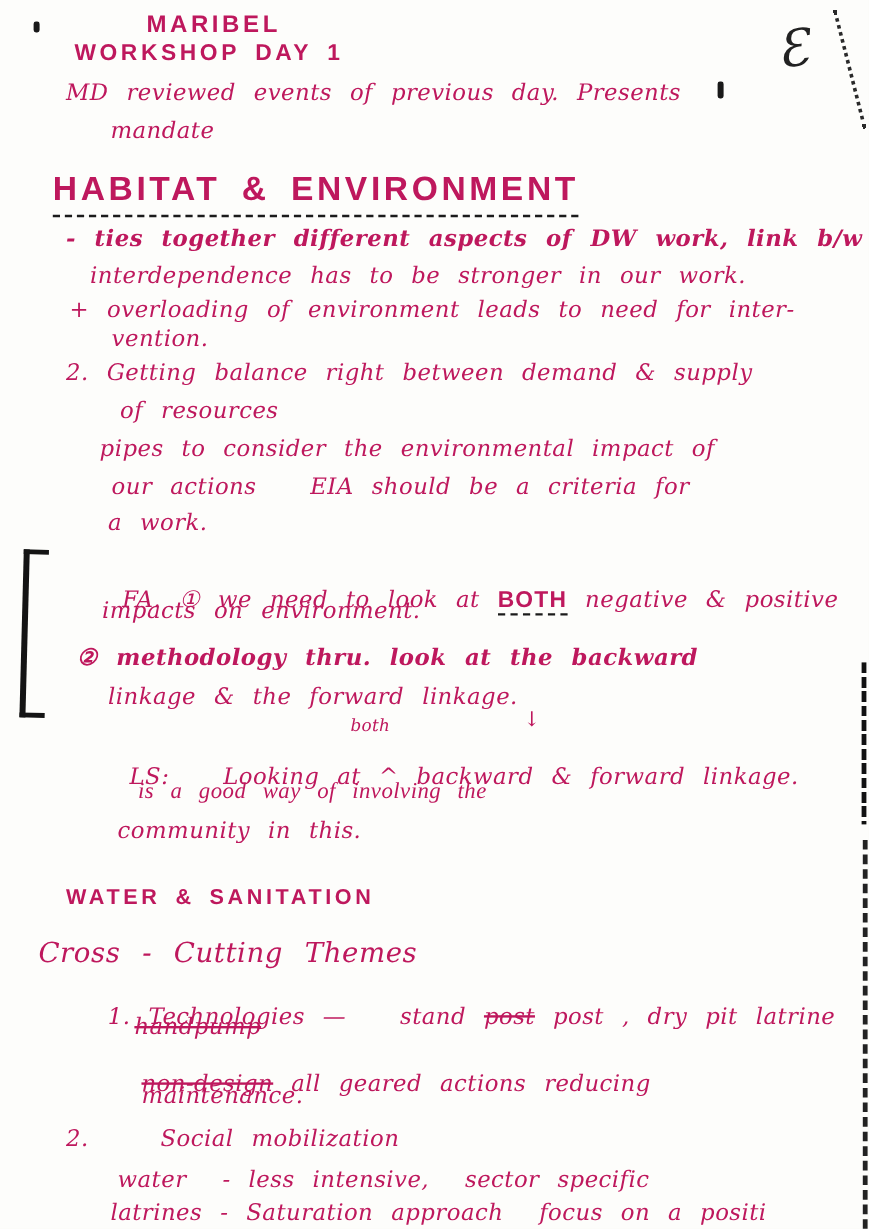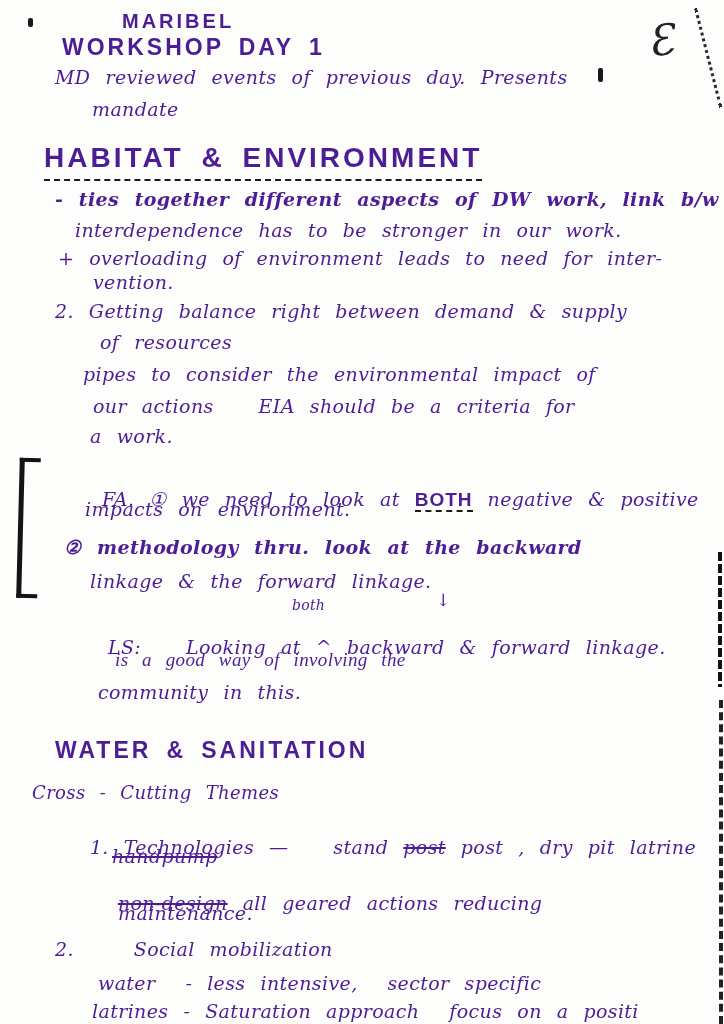--- a/index.html
+++ b/index.html
@@ -16,21 +16,21 @@
     color:#1b1b1b;
   }
   .line{
     position:absolute;
     white-space:pre;
     font-family:"DejaVu Serif", serif;
     font-style:italic;
     font-size:19px;
     word-spacing:0.45em;
     letter-spacing:0.02em;
-    color:#4c1d95;
+    color:#be185d;
   }
   .caps{
     font-family:"Liberation Sans", sans-serif;
     font-style:normal;
     letter-spacing:3px;
     font-weight:bold;
     word-spacing:0.25em;
   }
   .u-dashdot{
     border-bottom:2px dashed #1b1b1b;
@@ -98,21 +98,21 @@
 <body>
 
 <div class="page">
 
   <span class="corner-mark">Ɛ</span>
   <div class="diag-artifact"></div>
   <div class="edge-solid"></div>
   <div class="edge-dashed"></div>
 
   <div class="line caps" style="left:122px;top:10px;font-size:20px;">MARIBEL</div>
-  <div class="line caps" style="left:62px;top:34px;font-size:23px;">WORKSHOP DAY 1</div>
+  <div class="line caps" style="left:62px;top:34px;font-size:19px;">WORKSHOP DAY 1</div>
   <div class="line" style="left:55px;top:66px;">MD reviewed events of previous day. Presents</div>
   <div class="line" style="left:92px;top:98px;">mandate</div>
 
   <div class="line caps u-dashdot" style="left:44px;top:142px;font-size:28px;">HABITAT &amp; ENVIRONMENT</div>
   <div class="line" style="left:55px;top:188px;font-weight:bold;">- ties together different aspects of DW work, link b/w</div>
   <div class="line" style="left:75px;top:219px;">interdependence has to be stronger in our work.</div>
   <div class="line" style="left:58px;top:247px;">+ overloading of environment leads to need for inter-</div>
   <div class="line" style="left:93px;top:271px;">vention.</div>
   <div class="line" style="left:55px;top:300px;font-style:italic;">2. Getting balance right between demand &amp; supply</div>
   <div class="line" style="left:100px;top:331px;">of resources</div>
@@ -129,22 +129,22 @@
   <div class="line" style="left:90px;top:570px;">linkage &amp; the forward linkage.</div>
 
   <div class="line small-insert" style="left:292px;top:597px;">both</div>
   <div class="line" style="left:436px;top:590px;font-size:17px;">↓</div>
   <div class="line" style="left:48px;top:614px;">
     <span>LS:   Looking at </span><span>^</span><span> backward &amp; forward linkage.</span>
   </div>
   <div class="line" style="left:115px;top:649px;font-family:Liberation Serif, serif;">is a good way of involving the</div>
   <div class="line" style="left:98px;top:681px;">community in this.</div>
 
-  <div class="line caps" style="left:55px;top:737px;font-size:23px;">WATER &amp; SANITATION</div>
-  <div class="line" style="left:32px;top:782px;font-size:18px;">Cross - Cutting Themes</div>
+  <div class="line caps" style="left:55px;top:737px;font-size:18px;">WATER &amp; SANITATION</div>
+  <div class="line" style="left:32px;top:782px;font-size:23px;">Cross - Cutting Themes</div>
   <div class="line" style="left:30px;top:814px;">
     <span>1. Technologies —   stand </span><span class="struck">post</span><span> post , dry pit latrine</span>
   </div>
   <div class="line struck" style="left:112px;top:845px;">handpump</div>
   <div class="line" style="left:58px;top:870px;">
     <span class="struck">non-design</span><span> all geared actions reducing</span>
   </div>
   <div class="line" style="left:118px;top:902px;">maintenance.</div>
   <div class="line" style="left:55px;top:938px;">2.    Social mobilization</div>
   <div class="line" style="left:98px;top:972px;">water  - less intensive,  sector specific</div>

